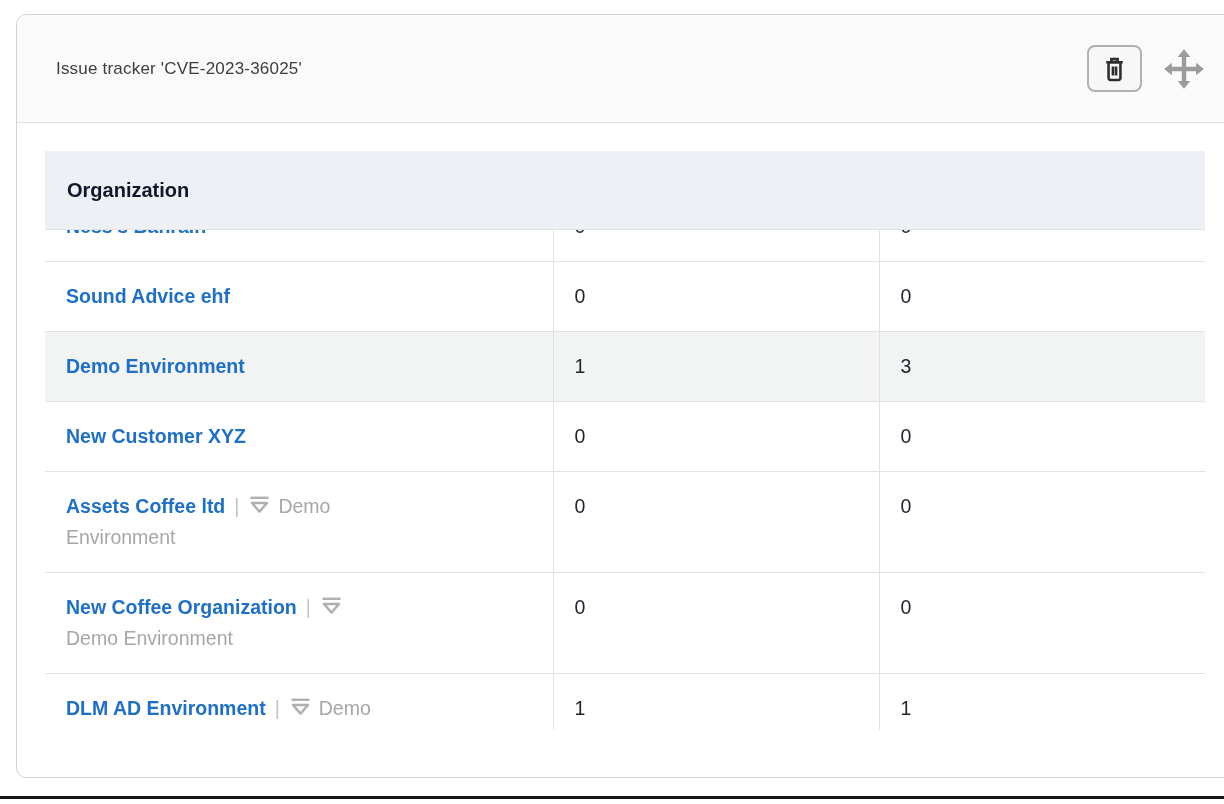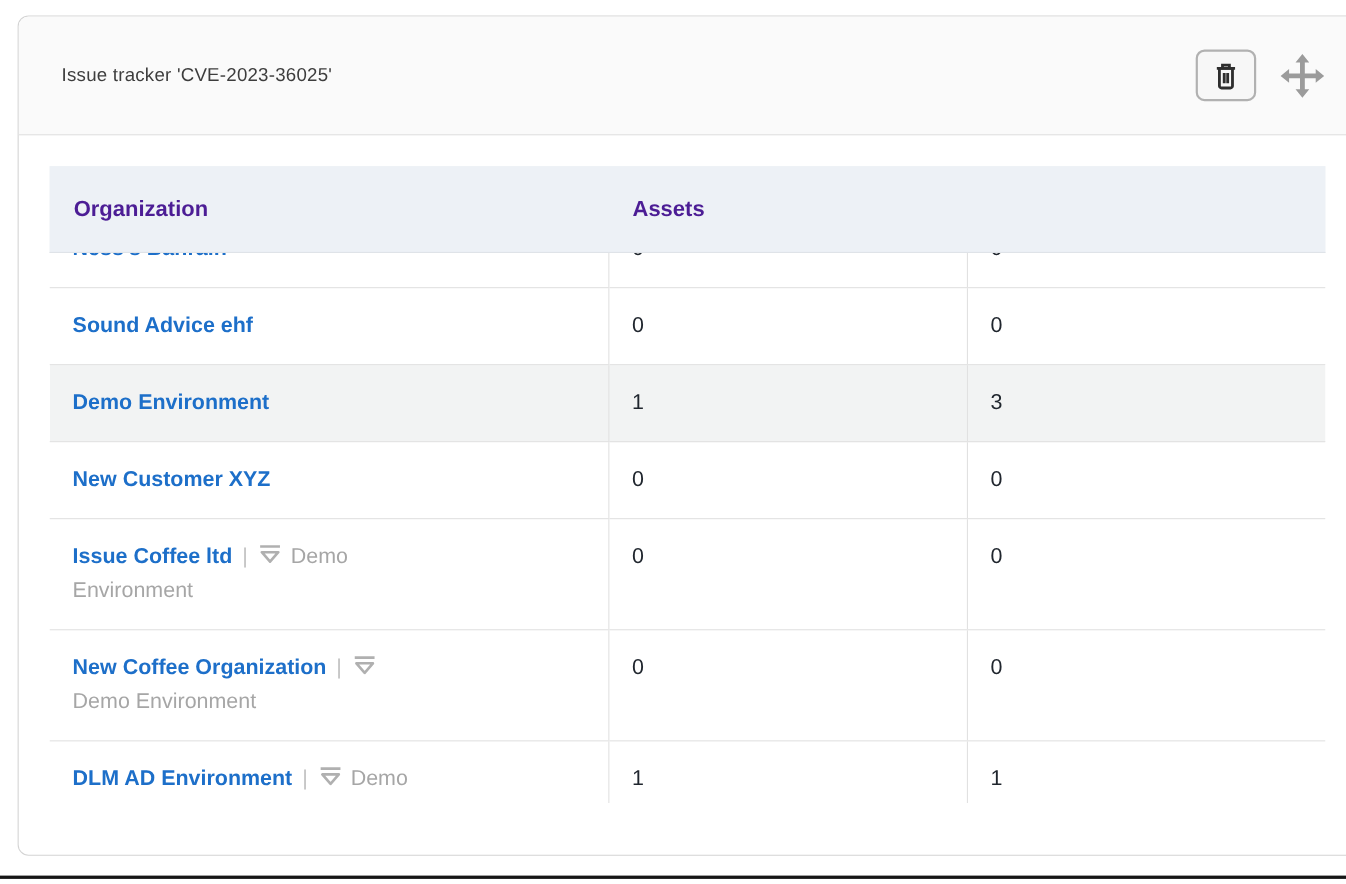--- a/index.html
+++ b/index.html
@@ -56,21 +56,21 @@
     grid-template-columns: 508px 326px 326px;
     background: #edf1f6;
     height: 78px;
     align-items: center;
     border-bottom: 1px solid #dfe3e8;
   }
   .t-head .th {
     padding-left: 22px;
     font-weight: 700;
     font-size: 20px;
-    color: #4c1d95;
+    color: #0f172a;
   }
   .t-clip { height: 500px; overflow: hidden; }
   table.body-table {
     width: 1160px;
     border-collapse: collapse;
     table-layout: fixed;
     margin-top: -38px;
   }
   table.body-table td {
     border-bottom: 1px solid #e1e1e1;
@@ -119,21 +119,20 @@
           <path d="M12 1.2 15.4 5.4 13.2 5.4 13.2 10.8 18.6 10.8 18.6 8.6 22.8 12 18.6 15.4 18.6 13.2 13.2 13.2 13.2 18.6 15.4 18.6 12 22.8 8.6 18.6 10.8 18.6 10.8 13.2 5.4 13.2 5.4 15.4 1.2 12 5.4 8.6 5.4 10.8 10.8 10.8 10.8 5.4 8.6 5.4 Z"></path>
         </svg>
       </div>
     </div>
   </div>
 
   <div class="card-body">
     <div class="tbl">
       <div class="t-head">
         <div class="th">Organization</div>
-        <div class="th">Assets</div>
       </div>
       <div class="t-clip">
         <table class="body-table">
           <colgroup>
               <col style="width:508px">
               <col style="width:326px">
               <col style="width:326px">
             </colgroup>
           <tbody>
               <tr>
@@ -150,21 +149,21 @@
                 <td class="org-cell"><a href="#" class="org-link">Demo Environment</a></td>
                 <td class="num-cell">1</td>
                 <td class="num-cell">3</td>
               </tr>
               <tr>
                 <td class="org-cell"><a href="#" class="org-link">New Customer XYZ</a></td>
                 <td class="num-cell">0</td>
                 <td class="num-cell">0</td>
               </tr>
               <tr>
-                <td class="org-cell"><a href="#" class="org-link">Issue Coffee ltd</a><span class="pipe">|</span><svg class="funnel" width="23" height="21" viewBox="0 0 23 21" fill="none" stroke="#b0b0b0" stroke-width="2.4">
+                <td class="org-cell"><a href="#" class="org-link">Assets Coffee ltd</a><span class="pipe">|</span><svg class="funnel" width="23" height="21" viewBox="0 0 23 21" fill="none" stroke="#b0b0b0" stroke-width="2.4">
                     <path d="M2.5 2.8h18"></path>
                     <path d="M4 8h15l-7.5 8.6Z" stroke-linejoin="round"></path>
                   </svg><span class="muted">Demo<br>Environment</span></td>
                 <td class="num-cell">0</td>
                 <td class="num-cell">0</td>
               </tr>
               <tr>
                 <td class="org-cell"><a href="#" class="org-link">New Coffee Organization</a><span class="pipe">|</span><svg class="funnel" width="23" height="21" viewBox="0 0 23 21" fill="none" stroke="#b0b0b0" stroke-width="2.4">
                     <path d="M2.5 2.8h18"></path>
                     <path d="M4 8h15l-7.5 8.6Z" stroke-linejoin="round"></path>

